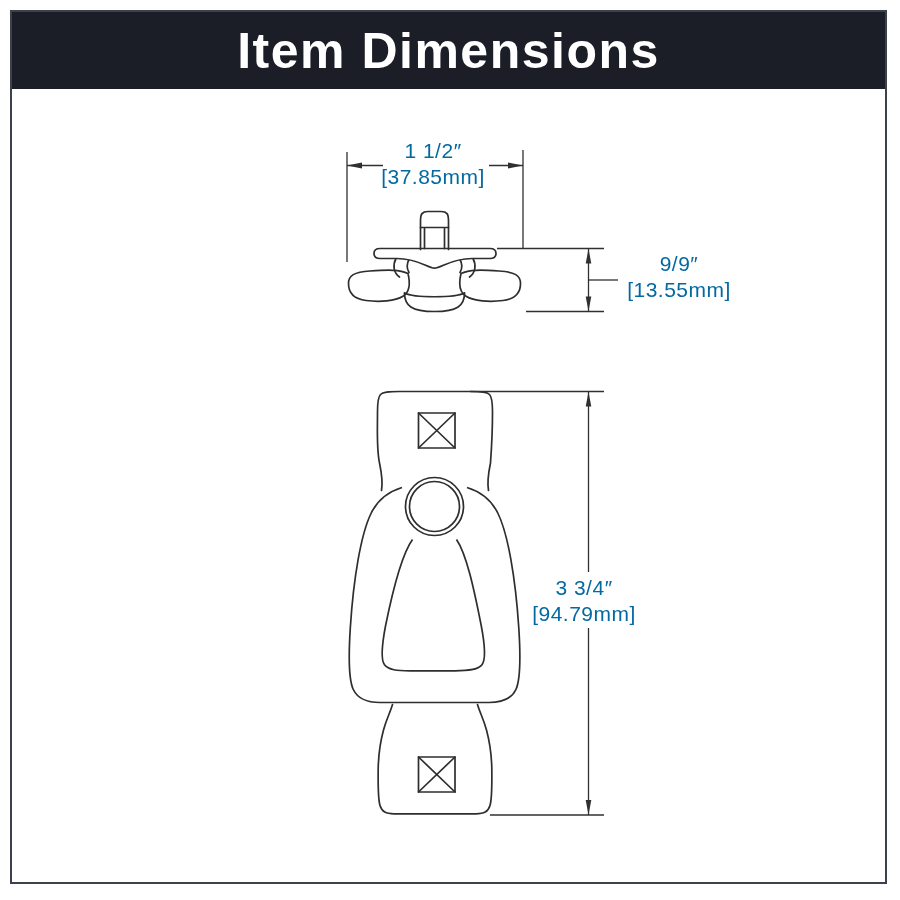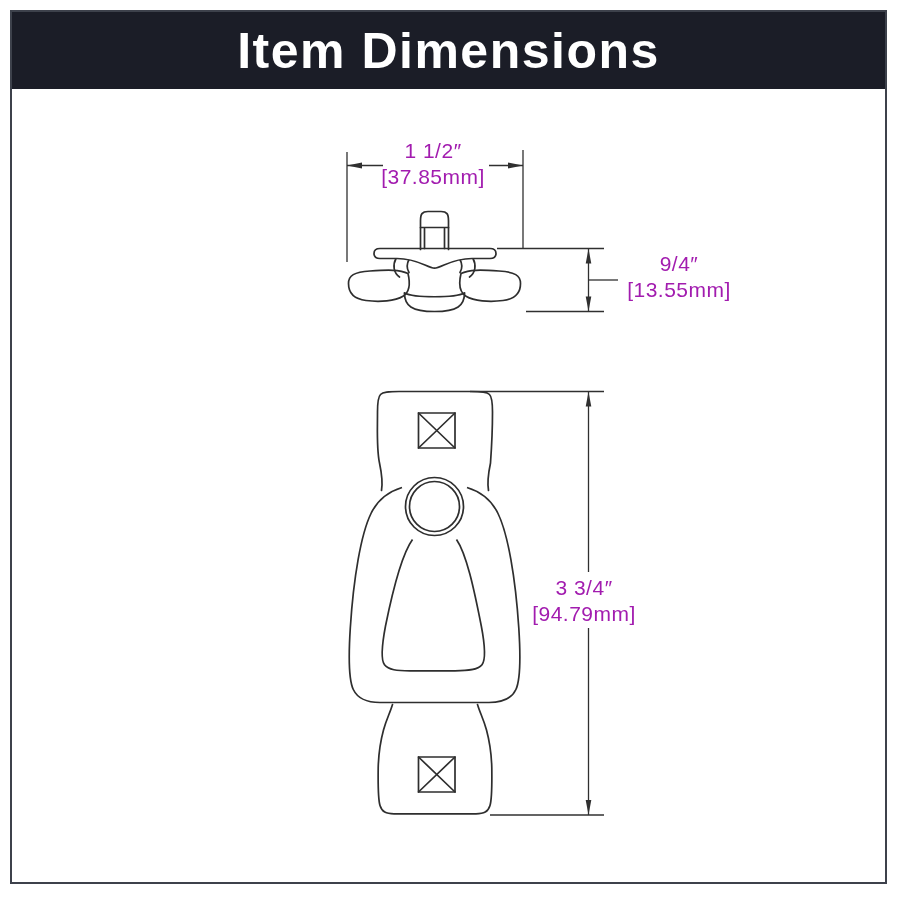--- a/index.html
+++ b/index.html
@@ -10,21 +10,21 @@
   .header{position:absolute;left:0;top:0;width:100%;height:77px;
           background:#1b1d27;display:flex;align-items:center;justify-content:center;}
   .title{color:#ffffff;font-size:50px;font-weight:bold;letter-spacing:1.5px;
          white-space:nowrap;}
   svg.drawing{position:absolute;left:0;top:0;width:900px;height:900px;}
   .outline{fill:none;stroke:#2e2e2e;stroke-width:1.7;stroke-linejoin:round;stroke-linecap:round;}
   .outline-w{fill:#ffffff;stroke:#2e2e2e;stroke-width:1.7;stroke-linejoin:round;}
   .dim{fill:none;stroke:#303030;stroke-width:1.3;}
   .arrow{fill:#303030;stroke:none;}
   .dim-label{position:absolute;transform:translateX(-50%);text-align:center;
-             color:#a21caf;font-size:21px;line-height:26px;letter-spacing:0.5px;
+             color:#0369a1;font-size:21px;line-height:26px;letter-spacing:0.5px;
              white-space:nowrap;}
 </style>
 </head>
 <body>
 
 <div class="frame">
   <div class="header">
     <span class="title">Item Dimensions</span>
   </div>
 </div>
@@ -102,20 +102,20 @@
     </g>
   </g>
 </svg>
 
 <div class="dim-label" style="left:433px;top:138px;">
   <div>1 1/2″</div>
   <div>[37.85mm]</div>
 </div>
 
 <div class="dim-label" style="left:679px;top:251px;">
-  <div>9/4″</div>
+  <div>9/9″</div>
   <div>[13.55mm]</div>
 </div>
 
 <div class="dim-label" style="left:584px;top:575px;">
   <div>3 3/4″</div>
   <div>[94.79mm]</div>
 </div>
 
 </body></html>

